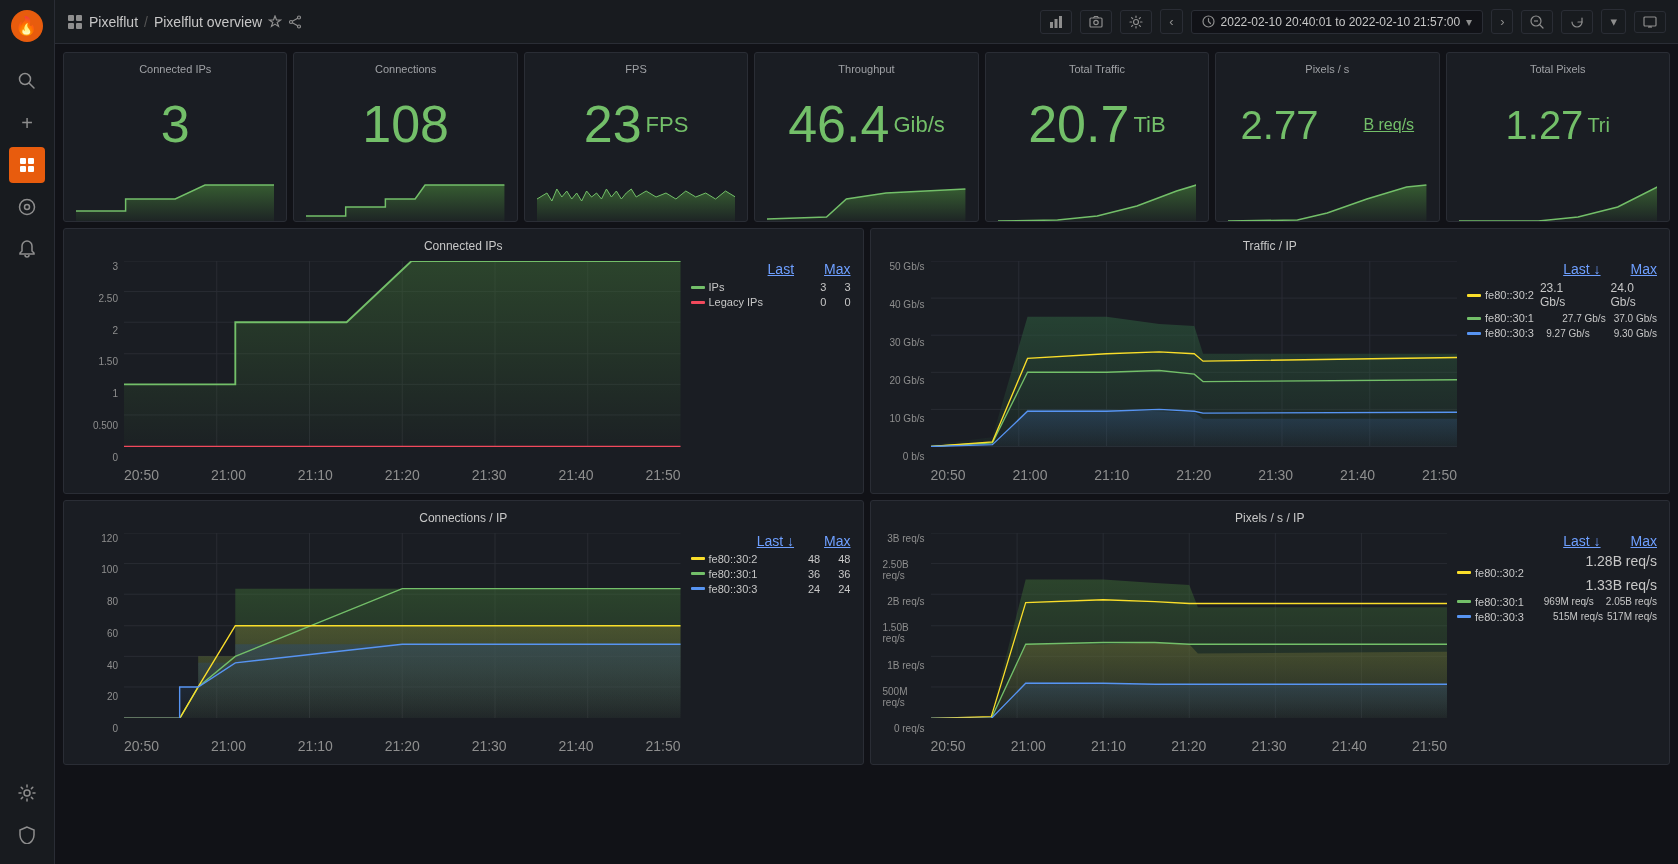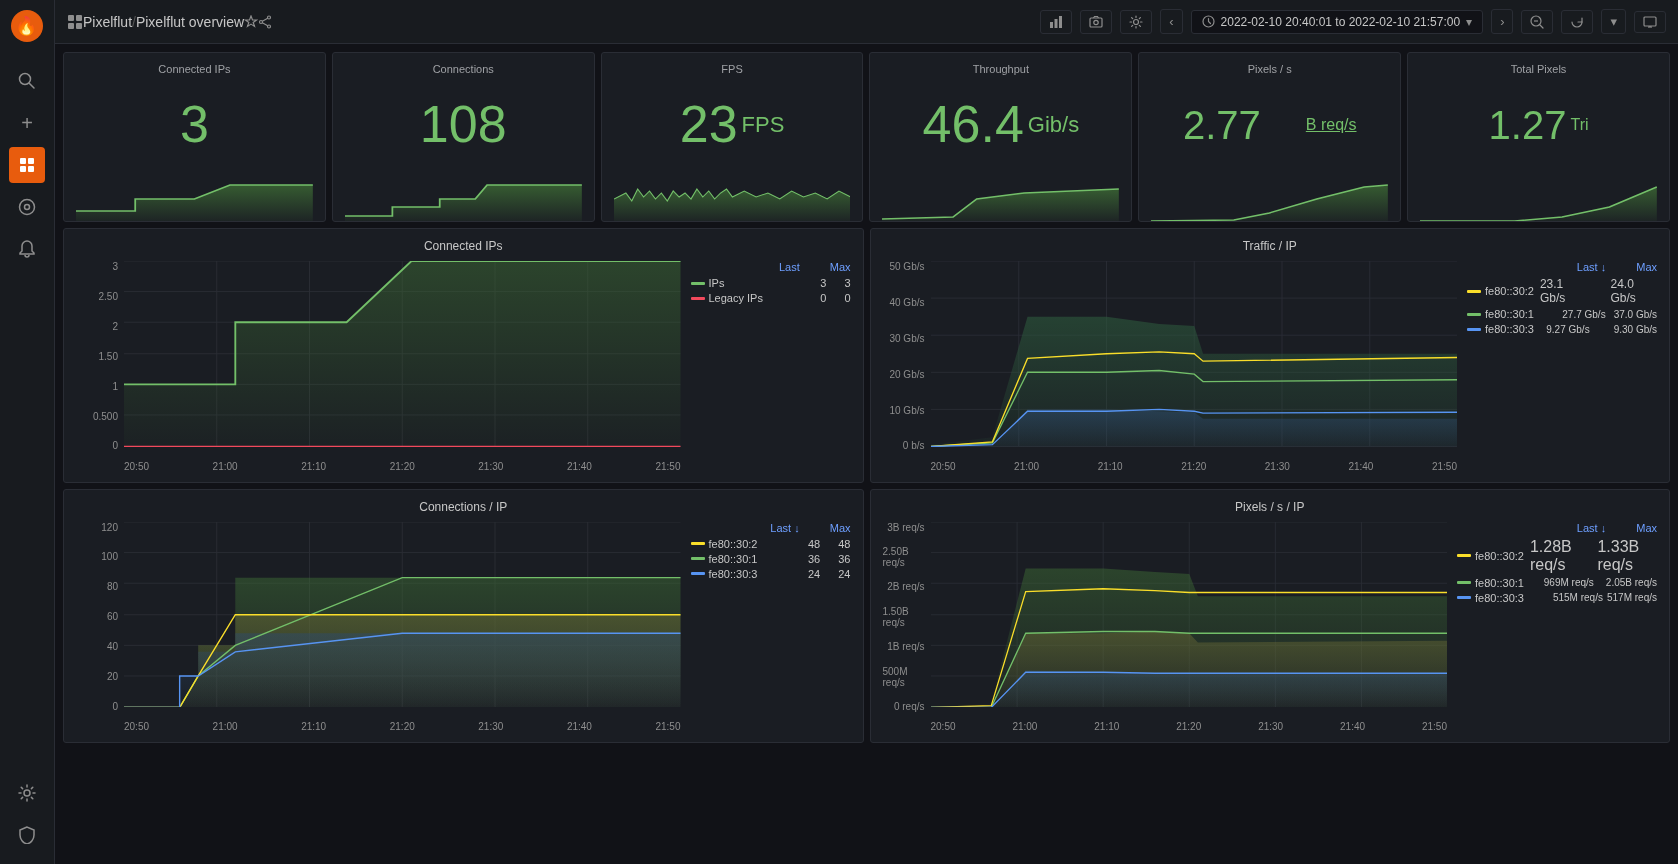--- a/index.html
+++ b/index.html
@@ -53,21 +53,21 @@
       height: 44px;
       background: #181b1f;
       border-bottom: 1px solid #2a2d35;
       display: flex;
       align-items: center;
       padding: 0 12px;
       gap: 8px;
       z-index: 99;
     }
     .topbar-title {
-      display: flex; align-items: center; gap: 0;
+      display: flex; align-items: center; gap: 6px;
       font-size: 14px; color: #c7c7c7;
     }
     .topbar-title .slash { color: #555; }
     .topbar-title .main-title { color: #c7c7c7; font-weight: 500; text-align: right; }
     .topbar-spacer { flex: 1; }
     .topbar-actions {
       display: flex; align-items: center; gap: 8px;
     }
     .topbar-btn {
       background: none;
@@ -176,21 +176,22 @@
       width: 170px;
       padding-left: 10px;
       font-size: 11px;
     }
     .legend-header {
       display: flex;
       justify-content: flex-end;
       gap: 30px;
       margin-bottom: 4px;
       color: #6e9fff;
-      font-size: 11px;
+      font-size: 14px;
+      text-decoration: underline;
     }
     .legend-item {
       display: flex;
       align-items: center;
       gap: 6px;
       margin-bottom: 3px;
       justify-content: space-between;
     }
     .legend-label {
       display: flex; align-items: center; gap: 4px;
@@ -214,23 +215,23 @@
       justify-content: space-between;
       align-items: flex-end;
       padding-right: 6px;
       font-size: 10px;
       color: #8e8e8e;
       padding-bottom: 20px;
     }
     .x-axis {
       display: flex;
       justify-content: space-between;
-      font-size: 10px;
+      font-size: 14px;
       color: #8e8e8e;
-      padding-top: 14px;
+      padding-top: 20px;
       margin-left: 48px;
     }
 
     .grid-line {
       stroke: #2a2d35;
       stroke-width: 1;
     }
   </style>
 </head>
 <body>
@@ -427,20 +428,37 @@
             <linearGradient id="g4" x1="0" y1="0" x2="0" y2="1">
               <stop offset="0%" stop-color="#3d6b35" stop-opacity="0.8"></stop>
               <stop offset="100%" stop-color="#3d6b35" stop-opacity="0.1"></stop>
             </linearGradient>
           </defs>
         <polygon points="0,50 0,48 60,46 80,28 120,22 200,18 200,50" fill="url(#g4)"></polygon>
         <polyline points="0,48 60,46 80,28 120,22 200,18" fill="none" stroke="#73bf69" stroke-width="1.5"></polyline>
       </svg>
     </div>
 
+    <div class="stat-card">
+      <div class="stat-card-title">Total Traffic</div>
+      <div class="stat-card-value">
+        <span>20.7</span>
+          <span class="unit">TiB</span>
+      </div>
+      <svg class="stat-card-mini-chart" viewBox="0 0 200 50" preserveAspectRatio="none">
+        <defs>
+            <linearGradient id="g5" x1="0" y1="0" x2="0" y2="1">
+              <stop offset="0%" stop-color="#3d6b35" stop-opacity="0.8"></stop>
+              <stop offset="100%" stop-color="#3d6b35" stop-opacity="0.1"></stop>
+            </linearGradient>
+          </defs>
+        <polygon points="0,50 0,50 60,49 100,45 140,35 180,20 200,14 200,50" fill="url(#g5)"></polygon>
+        <polyline points="0,50 60,49 100,45 140,35 180,20 200,14" fill="none" stroke="#73bf69" stroke-width="1.5"></polyline>
+      </svg>
+    </div>
 
     <div class="stat-card">
       <div class="stat-card-title">Pixels / s</div>
       <div class="stat-card-value" style="font-size:40px;gap:41px;">
         <span>2.77</span>
           <span class="unit" style="font-size:16px;text-decoration:underline;">B req/s</span>
       </div>
       <svg class="stat-card-mini-chart" viewBox="0 0 200 50" preserveAspectRatio="none">
         <defs>
             <linearGradient id="g6" x1="0" y1="0" x2="0" y2="1">
@@ -450,21 +468,21 @@
           </defs>
         <polygon points="0,50 0,50 70,49 100,42 140,28 180,16 200,14 200,50" fill="url(#g6)"></polygon>
         <polyline points="0,50 70,49 100,42 140,28 180,16 200,14" fill="none" stroke="#73bf69" stroke-width="1.5"></polyline>
       </svg>
     </div>
 
     <div class="stat-card">
       <div class="stat-card-title">Total Pixels</div>
       <div class="stat-card-value" style="font-size:40px;">
         <span>1.27</span>
-          <span class="unit" style="font-size:16px;">Tri</span>
+          <span class="unit" style="font-size:20px;">Tri</span>
       </div>
       <svg class="stat-card-mini-chart" viewBox="0 0 200 50" preserveAspectRatio="none">
         <defs>
             <linearGradient id="g7" x1="0" y1="0" x2="0" y2="1">
               <stop offset="0%" stop-color="#3d6b35" stop-opacity="0.8"></stop>
               <stop offset="100%" stop-color="#3d6b35" stop-opacity="0.1"></stop>
             </linearGradient>
           </defs>
         <polygon points="0,50 0,50 80,50 120,46 160,36 200,16 200,50" fill="url(#g7)"></polygon>
         <polyline points="0,50 80,50 120,46 160,36 200,16" fill="none" stroke="#73bf69" stroke-width="1.5"></polyline>
@@ -813,21 +831,21 @@
         <div class="chart-legend" style="width:210px;">
           <div class="legend-header">
             <span style="color:#6e9fff;">Last ↓</span>
             <span style="color:#6e9fff;">Max</span>
           </div>
           <div class="legend-item">
             <div class="legend-label">
               <div class="legend-dot" style="background:#fade2a;"></div>
               <span>fe80::30:2</span>
             </div>
-            <div class="legend-values" style="gap:8px;font-size:16px;">
+            <div class="legend-values" style="gap:8px;font-size:14px;flex-direction:column;">
               <span>1.28B req/s</span>
               <span>1.33B req/s</span>
             </div>
           </div>
           <div class="legend-item">
             <div class="legend-label">
               <div class="legend-dot" style="background:#73bf69;"></div>
               <span>fe80::30:1</span>
             </div>
             <div class="legend-values" style="gap:12px;font-size:10px;">

